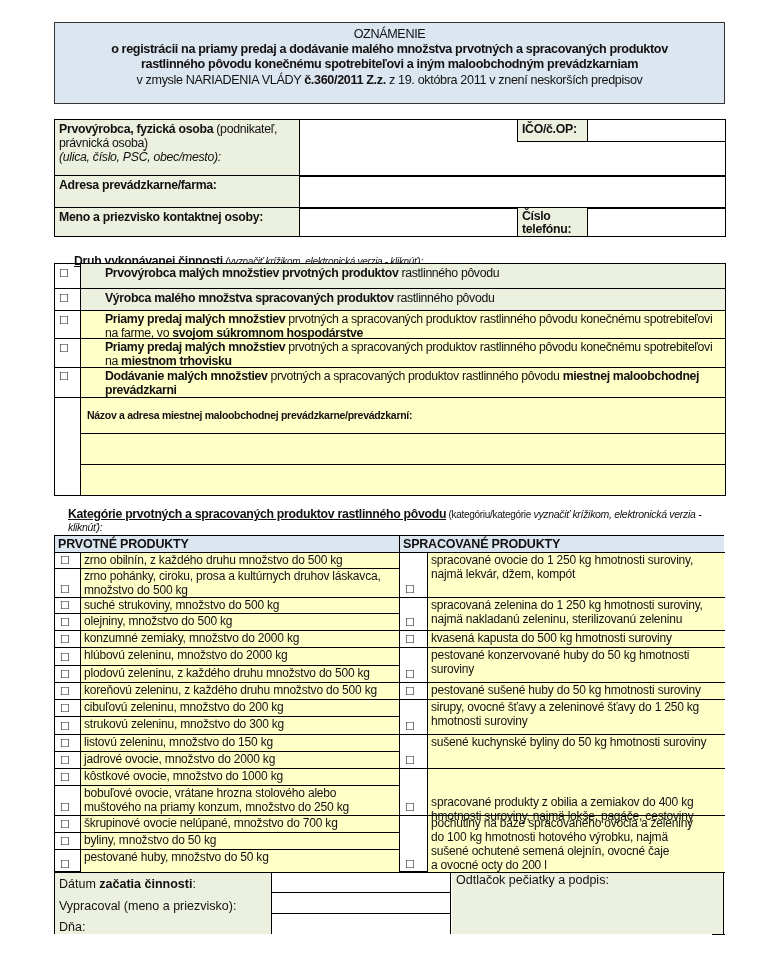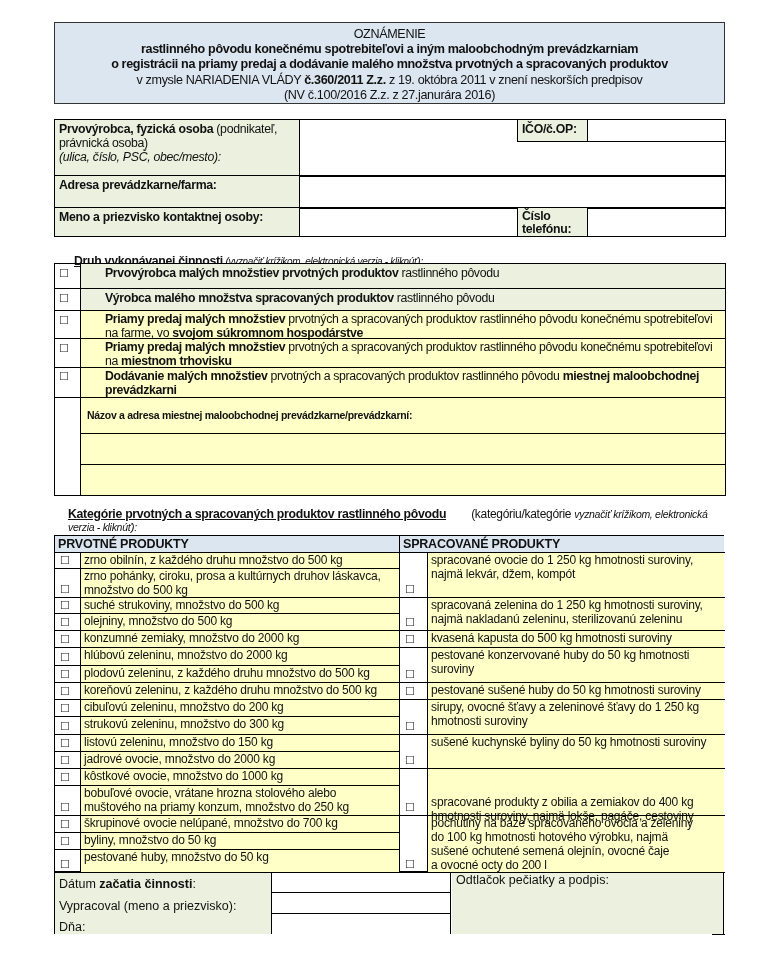--- a/index.html
+++ b/index.html
@@ -27,24 +27,23 @@
   .ptxt { position: absolute; font-size: 12px; line-height: 14px; letter-spacing: -0.2px; }
   .hdr { font-size: 12.5px; font-weight: bold; letter-spacing: -0.2px; }
   .vline { position: absolute; background: #000; width: 1px; }
   .hline { position: absolute; background: #000; height: 1px; }
 </style>
 </head>
 <body>
 
 <div id="header" class="abs narrow">
   <div>OZNÁMENIE</div>
+  <div class="b">o registrácii na priamy predaj a dodávanie malého množstva prvotných a spracovaných produktov</div>
   <div class="b">rastlinného pôvodu konečnému spotrebiteľovi a iným maloobchodným prevádzkarniam</div>
-  <div class="b">o registrácii na priamy predaj a dodávanie malého množstva prvotných a spracovaných produktov</div>
   <div><span>v zmysle NARIADENIA VLÁDY </span><span class="b">č.360/2011 Z.z.</span><span> z 19. októbra 2011 v znení neskorších predpisov</span></div>
-  <div>(NV č.100/2016 Z.z. z 27.janurára 2016)</div>
 </div>
 
 <div class="abs" style="left:54px;top:119px;width:672px;height:118px;border:1.5px solid #000;"></div>
 
 <div class="abs green lbl" style="left:55px;top:120px;width:245px;height:55px;border-right:1.5px solid #000;">
   <b>Prvovýrobca, fyzická osoba</b><span> (podnikateľ, právnická osoba)</span><br>
   <i>(ulica, číslo, PSČ, obec/mesto):</i>
 </div>
 <div class="abs" style="left:301px;top:120px;width:216px;height:55px;"></div>
 
@@ -97,21 +96,21 @@
 <div class="rowtxt" style="left:86px;top:291px;white-space:nowrap;"><b>Výrobca malého množstva spracovaných produktov</b><span> rastlinného pôvodu</span></div>
 <div class="rowtxt" style="left:86px;top:312px;white-space:nowrap;"><b>Priamy predaj malých množstiev</b><span> prvotných a spracovaných produktov rastlinného pôvodu konečnému spotrebiteľovi</span><br><span>na farme, vo </span><b>svojom súkromnom hospodárstve</b></div>
 <div class="rowtxt" style="left:86px;top:340px;white-space:nowrap;"><b>Priamy predaj malých množstiev</b><span> prvotných a spracovaných produktov rastlinného pôvodu konečnému spotrebiteľovi</span><br><span>na </span><b>miestnom trhovisku</b></div>
 <div class="rowtxt" style="left:86px;top:369px;white-space:nowrap;"><b>Dodávanie malých množstiev</b><span> prvotných a spracovaných produktov rastlinného pôvodu </span><b>miestnej maloobchodnej</b><br><b>prevádzkarni</b></div>
 
 <div class="abs" style="left:87px;top:409px;font-size:10.5px;font-weight:bold;letter-spacing:-0.3px;white-space:nowrap;">Názov a adresa miestnej maloobchodnej prevádzkarne/prevádzkarní:</div>
 <div class="abs" style="left:81px;top:434px;width:644px;height:30px;"></div>
 <div class="abs" style="left:81px;top:465px;width:644px;height:30px;"></div>
 
 <div class="abs" style="left:68px;top:508px;width:650px;font-size:12.3px;line-height:13px;letter-spacing:-0.3px;">
-  <span style="font-weight:bold;text-decoration:underline;">Kategórie prvotných a spracovaných produktov rastlinného pôvodu</span><span style="font-size:12px;padding-left:22px;"> (kategóriu/kategórie </span><i style="font-size:10.5px;">vyznačiť krížikom, elektronická verzia - kliknúť):</i>
+  <span style="font-weight:bold;text-decoration:underline;">Kategórie prvotných a spracovaných produktov rastlinného pôvodu</span><span style="font-size:10px;"> (kategóriu/kategórie </span><i style="font-size:10.5px;">vyznačiť krížikom, elektronická verzia - kliknúť):</i>
 </div>
 
 <div id="ptable" class="abs" style="left:54px;top:535px;width:670px;height:337px;border:1px solid #000;"></div>
 
 <div class="abs green" style="left:54px;top:872px;width:217px;height:62px;border-left:1px solid #000;"></div>
 <div class="abs" style="left:59px;top:877px;font-size:12.5px;white-space:nowrap;"><span>Dátum </span><b>začatia činnosti</b><span>:</span></div>
 <div class="abs" style="left:59px;top:899px;font-size:12.5px;white-space:nowrap;">Vypracoval (meno a priezvisko):</div>
 <div class="abs" style="left:59px;top:920px;font-size:12.5px;white-space:nowrap;">Dňa:</div>
 
 <div class="abs" style="left:271px;top:872px;width:180px;height:62px;border-left:1px solid #000;border-right:1px solid #000;"></div>

